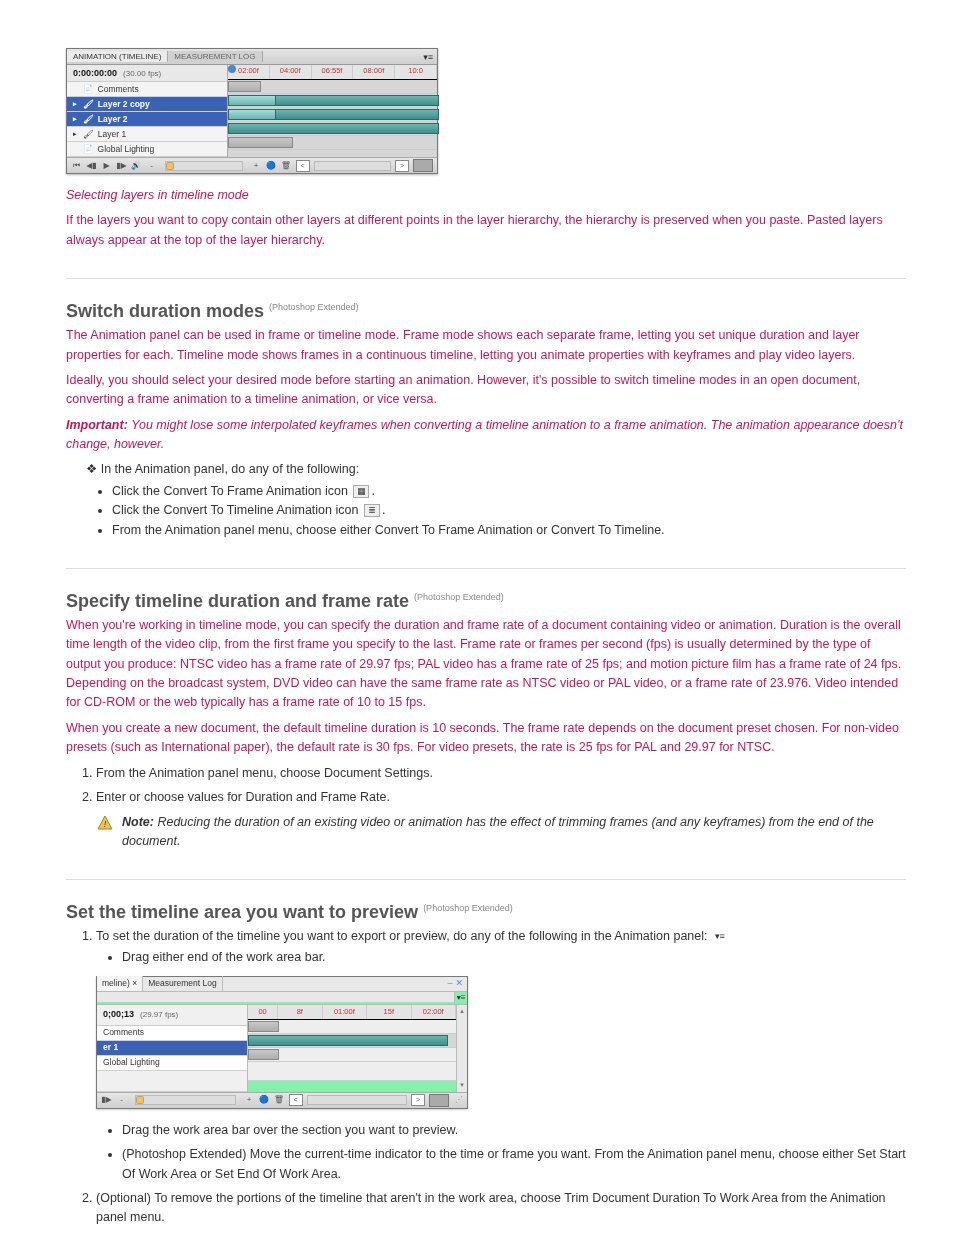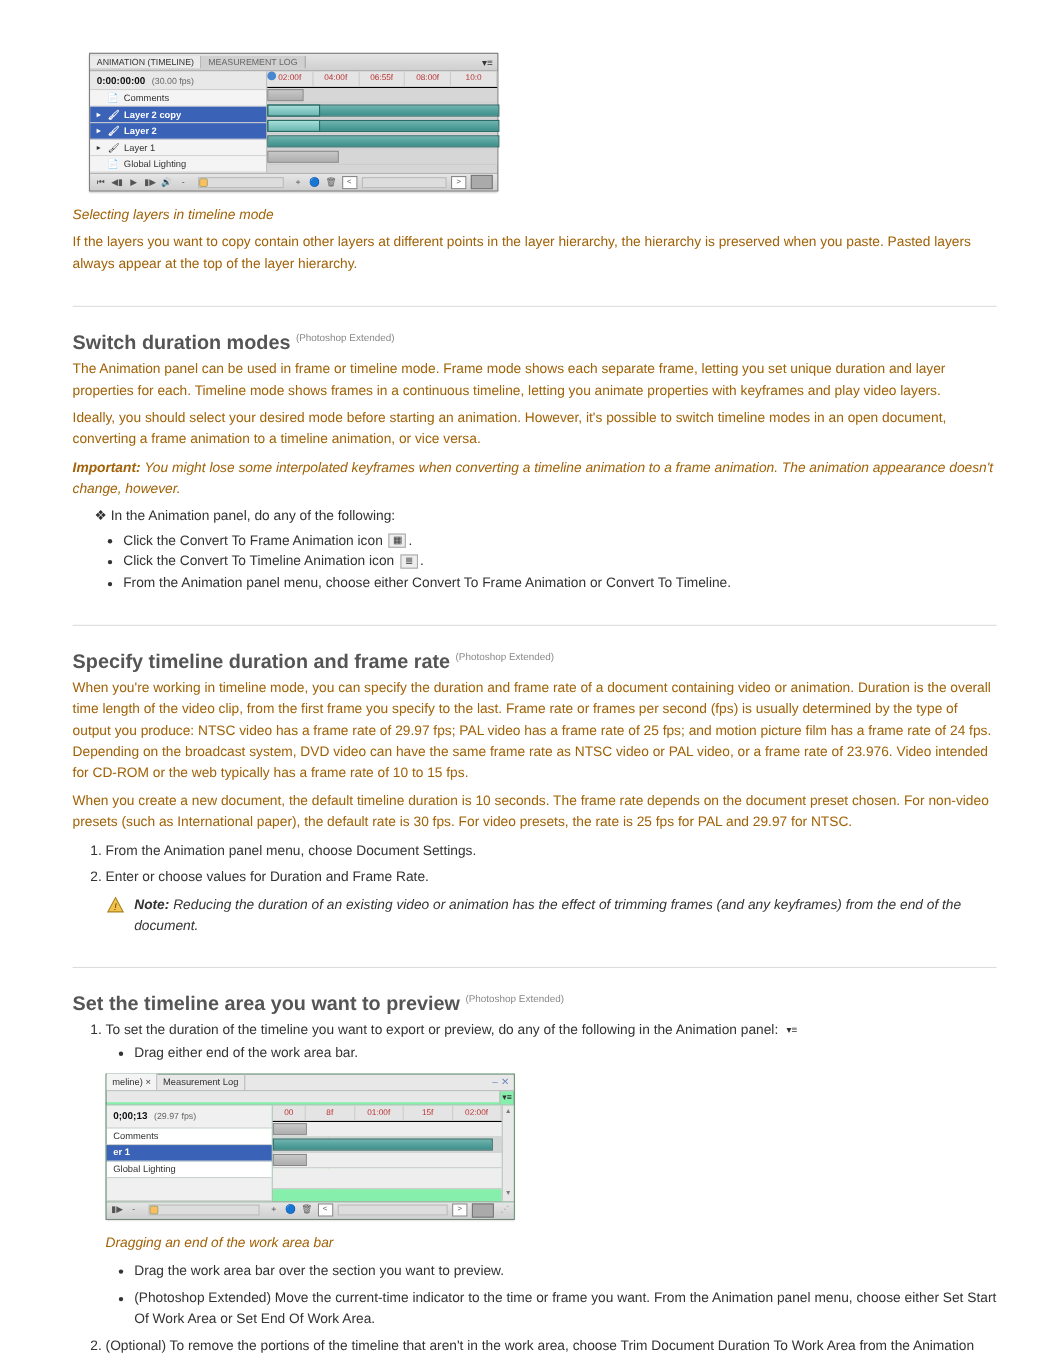--- a/index.html
+++ b/index.html
@@ -14,28 +14,28 @@
     padding: 40px 48px 40px 66px;
     box-sizing: border-box;
   }
   .section {
     margin-bottom: 28px;
   }
   .section p {
     font-size: 12.5px;
     line-height: 1.55;
     margin: 0 0 6px 0;
-    color: #a16207;
+    color: #be185d;
   }
   .panel {
     width: 370px;
     border: 1px solid #777;
     background: #d8d8d8;
     box-shadow: 0 1px 2px rgba(0,0,0,.3);
-    margin: 8px 0 12px 15px;
+    margin: 8px 0 12px 0;
     font-size: 9px;
     color: #333;
   }
   .panel-tabs {
     display: flex;
     align-items: center;
     background: linear-gradient(#e4e4e4,#cfcfcf);
     border-bottom: 1px solid #999;
     height: 15px;
     font-size: 8px;
@@ -498,21 +498,20 @@
             <span class="ctrl">+</span>
             <span class="ctrl">🔵</span>
             <span class="ctrl">🗑</span>
             <span class="ibox">&lt;</span>
             <div style="flex:1;height:8px;background:#ddd;border:1px solid #bbb;"></div>
             <span class="ibox">&gt;</span>
             <span class="trashopt"></span>
             <span style="font-size:8px;color:#888;padding-left:2px;">⋰</span>
           </div>
         </div>
-        <p class="caption">Dragging an end of the work area bar</p>
 
         <ul class="sub-bullets" style="list-style:disc;">
           <li>Drag the work area bar over the section you want to preview.</li>
           <li>(Photoshop Extended) Move the current-time indicator to the time or frame you want. From the Animation panel menu, choose either Set Start Of Work Area or Set End Of Work Area.</li>
         </ul>
       </li>
       <li>(Optional) To remove the portions of the timeline that aren't in the work area, choose Trim Document Duration To Work Area from the Animation panel menu.</li>
     </ol>
   </div>
 

